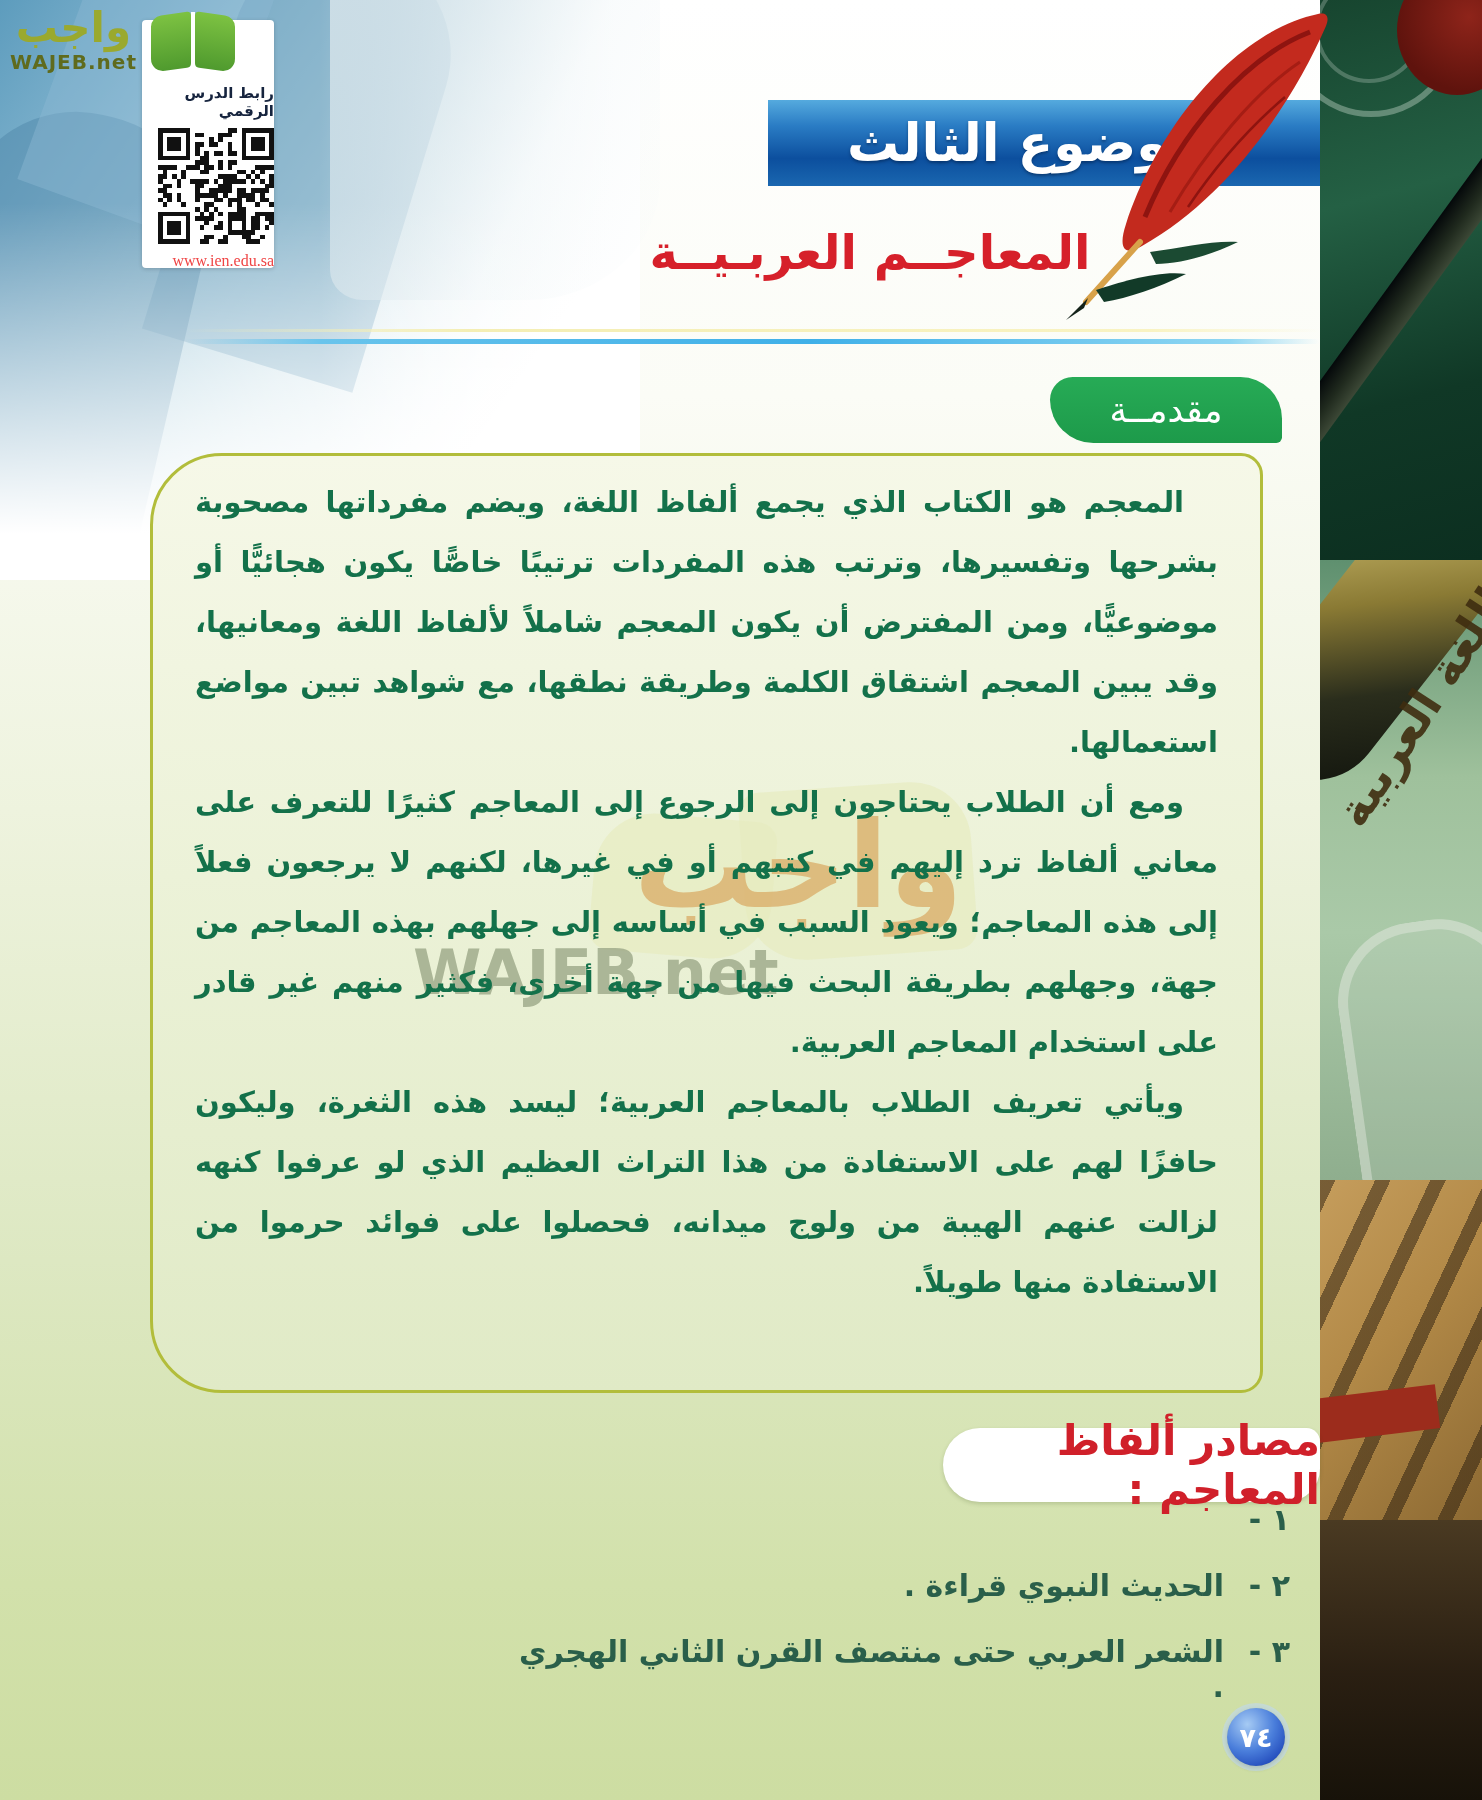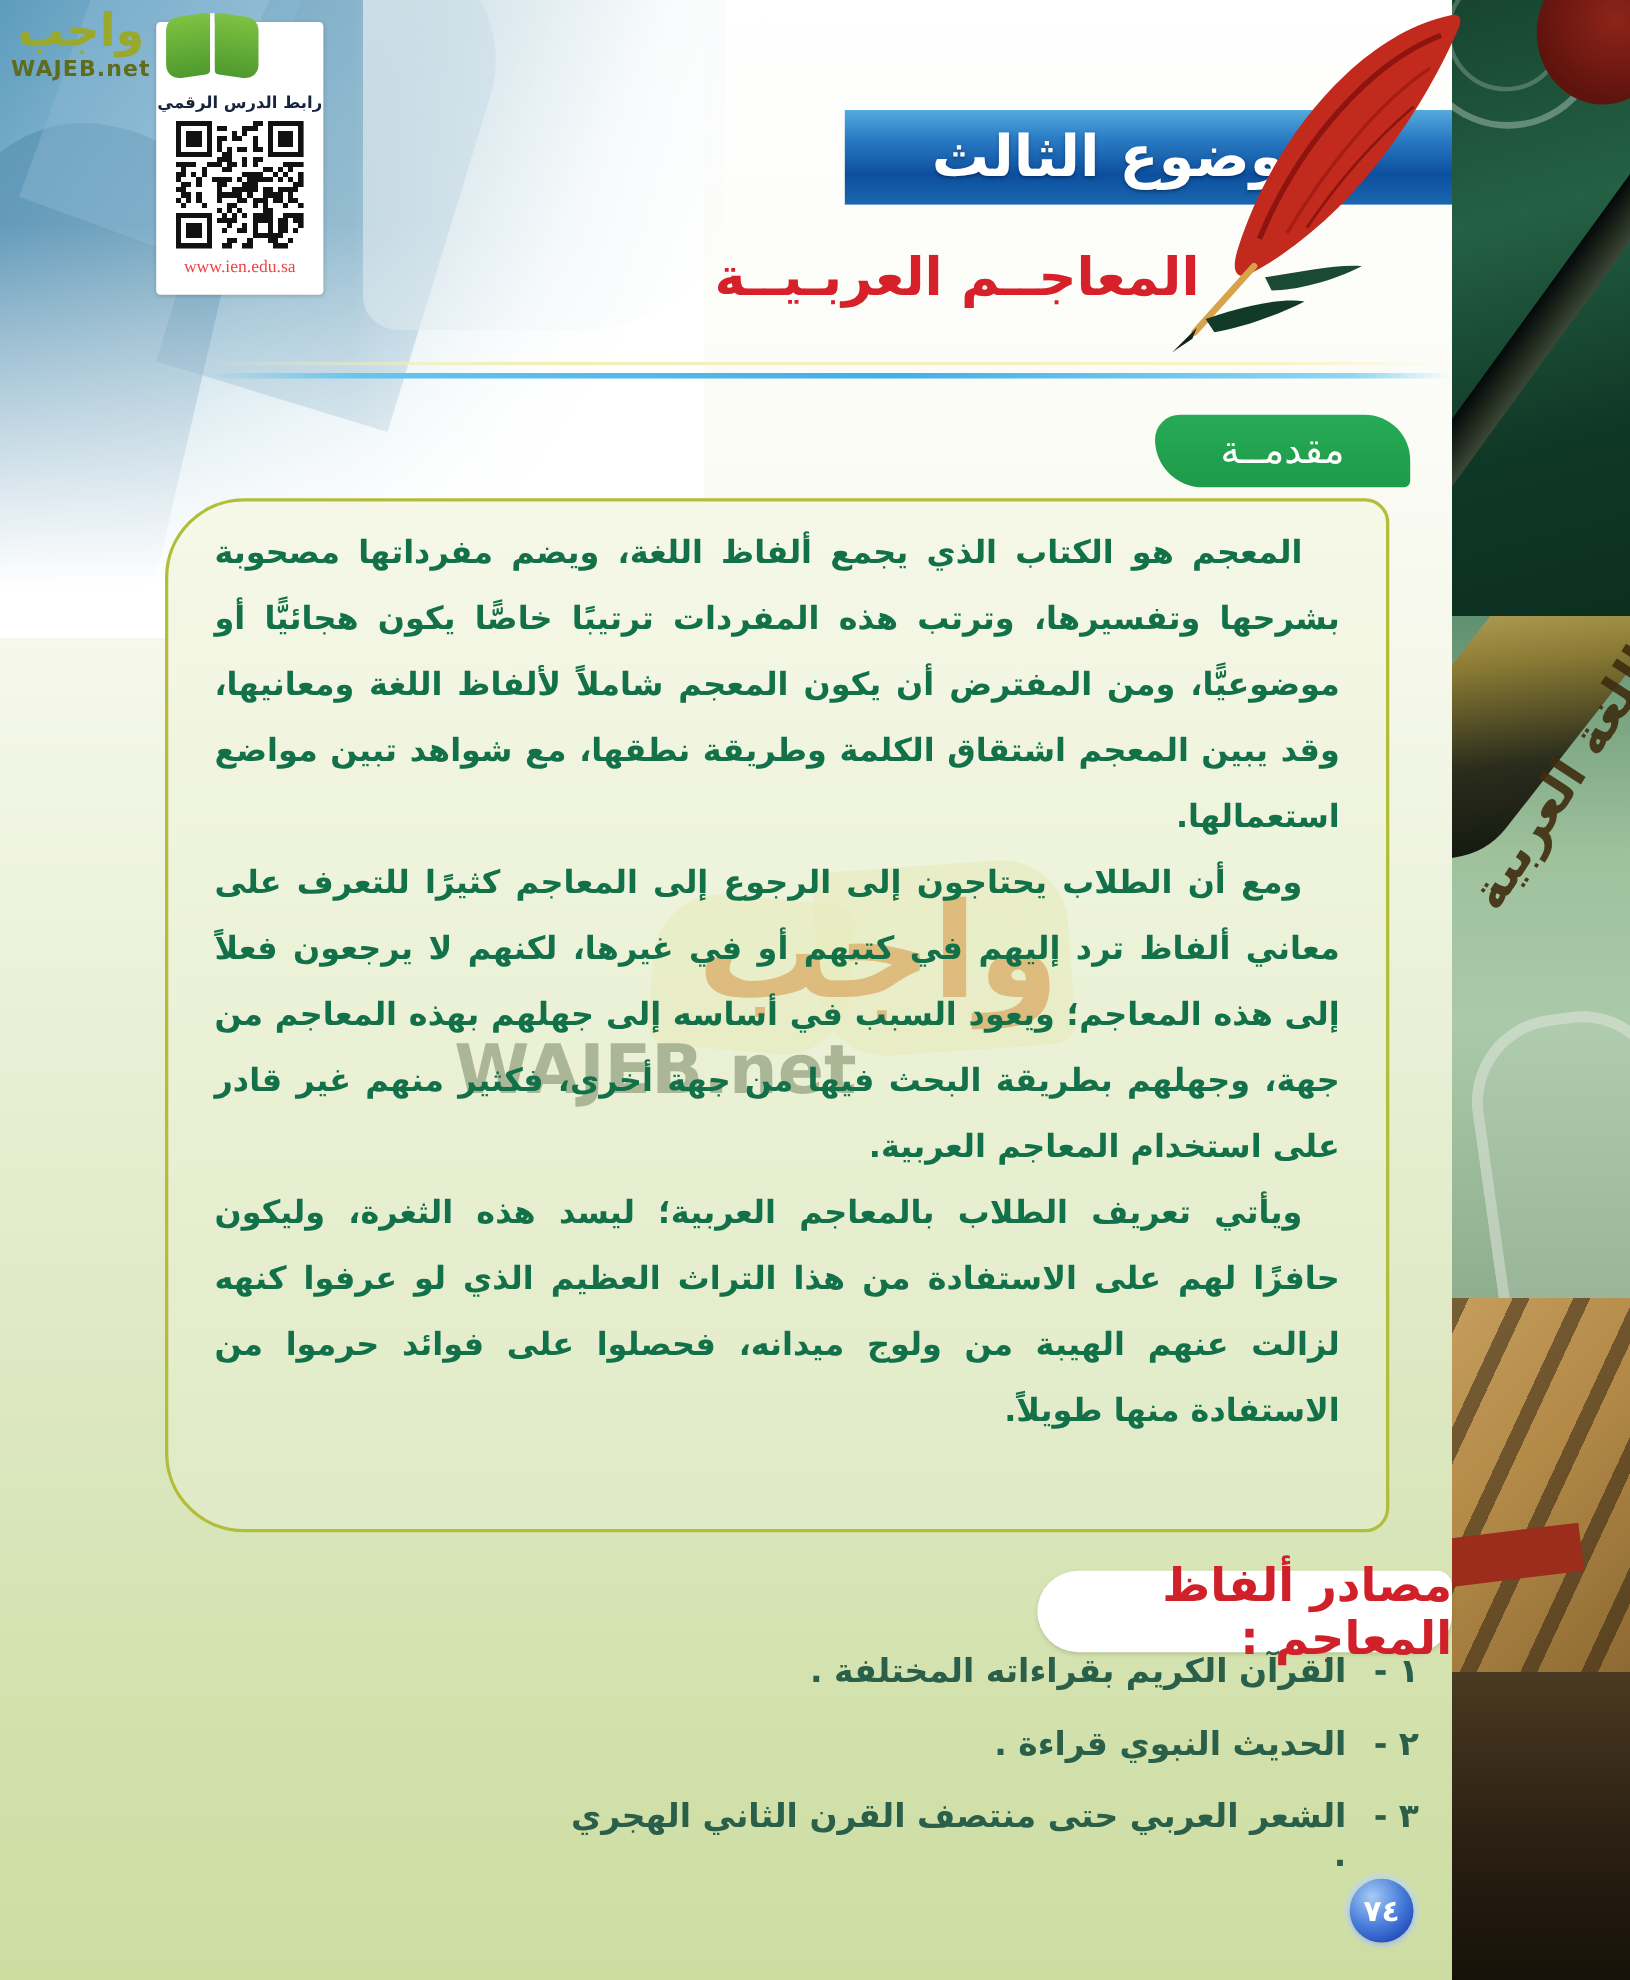--- a/index.html
+++ b/index.html
@@ -54,22 +54,22 @@
   .logo-txt{display:flex;flex-direction:column;align-items:center;}
   .logo-ar{font-size:42px;font-weight:bold;color:#9aa92e;line-height:44px;}
   .logo-en{font-size:20px;font-weight:bold;color:#5f6b1d;letter-spacing:1px;}
   .book-icon{position:relative;width:92px;height:66px;margin-left:10px;margin-top:2px;}
   .book-icon .pg{position:absolute;top:6px;width:40px;height:56px;background:linear-gradient(180deg,#7dc242,#4f9a2e);}
   .book-icon .pl{left:4px;border-radius:10px 4px 4px 14px;transform:skewY(-8deg);}
   .book-icon .pr{right:4px;border-radius:4px 10px 14px 4px;transform:skewY(8deg);}
   .book-icon .spine{position:absolute;left:44px;top:4px;width:4px;height:58px;background:#fff;}
 
   
-  .qr-card{position:absolute;left:142px;top:20px;width:152px;height:248px;background:#fff;z-index:5;
-    border-radius:4px;box-shadow:0 1px 4px rgba(0,0,0,.18);text-align:center;}
+  .qr-card{position:absolute;left:142px;top:20px;width:132px;height:248px;background:#fff;z-index:5;
+    border-radius:4px;box-shadow:0 1px 4px rgba(0,0,0,.18);text-align:right;}
   .qr-title{margin-top:64px;font-size:15px;font-weight:bold;color:#16243e;direction:rtl;}
   .qr-box{width:116px;height:116px;margin:8px auto 4px auto;}
   .qr-url{font-family:"Liberation Serif","DejaVu Serif",serif;font-size:16px;color:#ef4444;}
 
   
   .banner{position:absolute;left:768px;top:100px;width:552px;height:86px;z-index:4;
     background:linear-gradient(180deg,#55aade 0%,#2a7cc4 30%,#0c4f9e 68%,#1a67b0 100%);
     display:flex;align-items:center;justify-content:center;}
   .banner-title{color:#fff;font-size:52px;font-weight:bold;direction:rtl;
     text-shadow:0 2px 3px rgba(0,30,70,.5);}
@@ -420,21 +420,20 @@
 
   </div>
 
   <div class="ribbon">
     <div class="ribbon-txt">مصادر ألفاظ المعاجم :</div>
   </div>
 
   <div class="sources">
     <div class="source-item">
       <span class="src-num">١ -</span>
-      <span>القرآن الكريم بقراءاته المختلفة .</span>
     </div>
     <div class="source-item">
       <span class="src-num">٢ -</span>
       <span>الحديث النبوي قراءة .</span>
     </div>
     <div class="source-item">
       <span class="src-num">٣ -</span>
       <span>الشعر العربي حتى منتصف القرن الثاني الهجري .</span>
     </div>
   </div>

